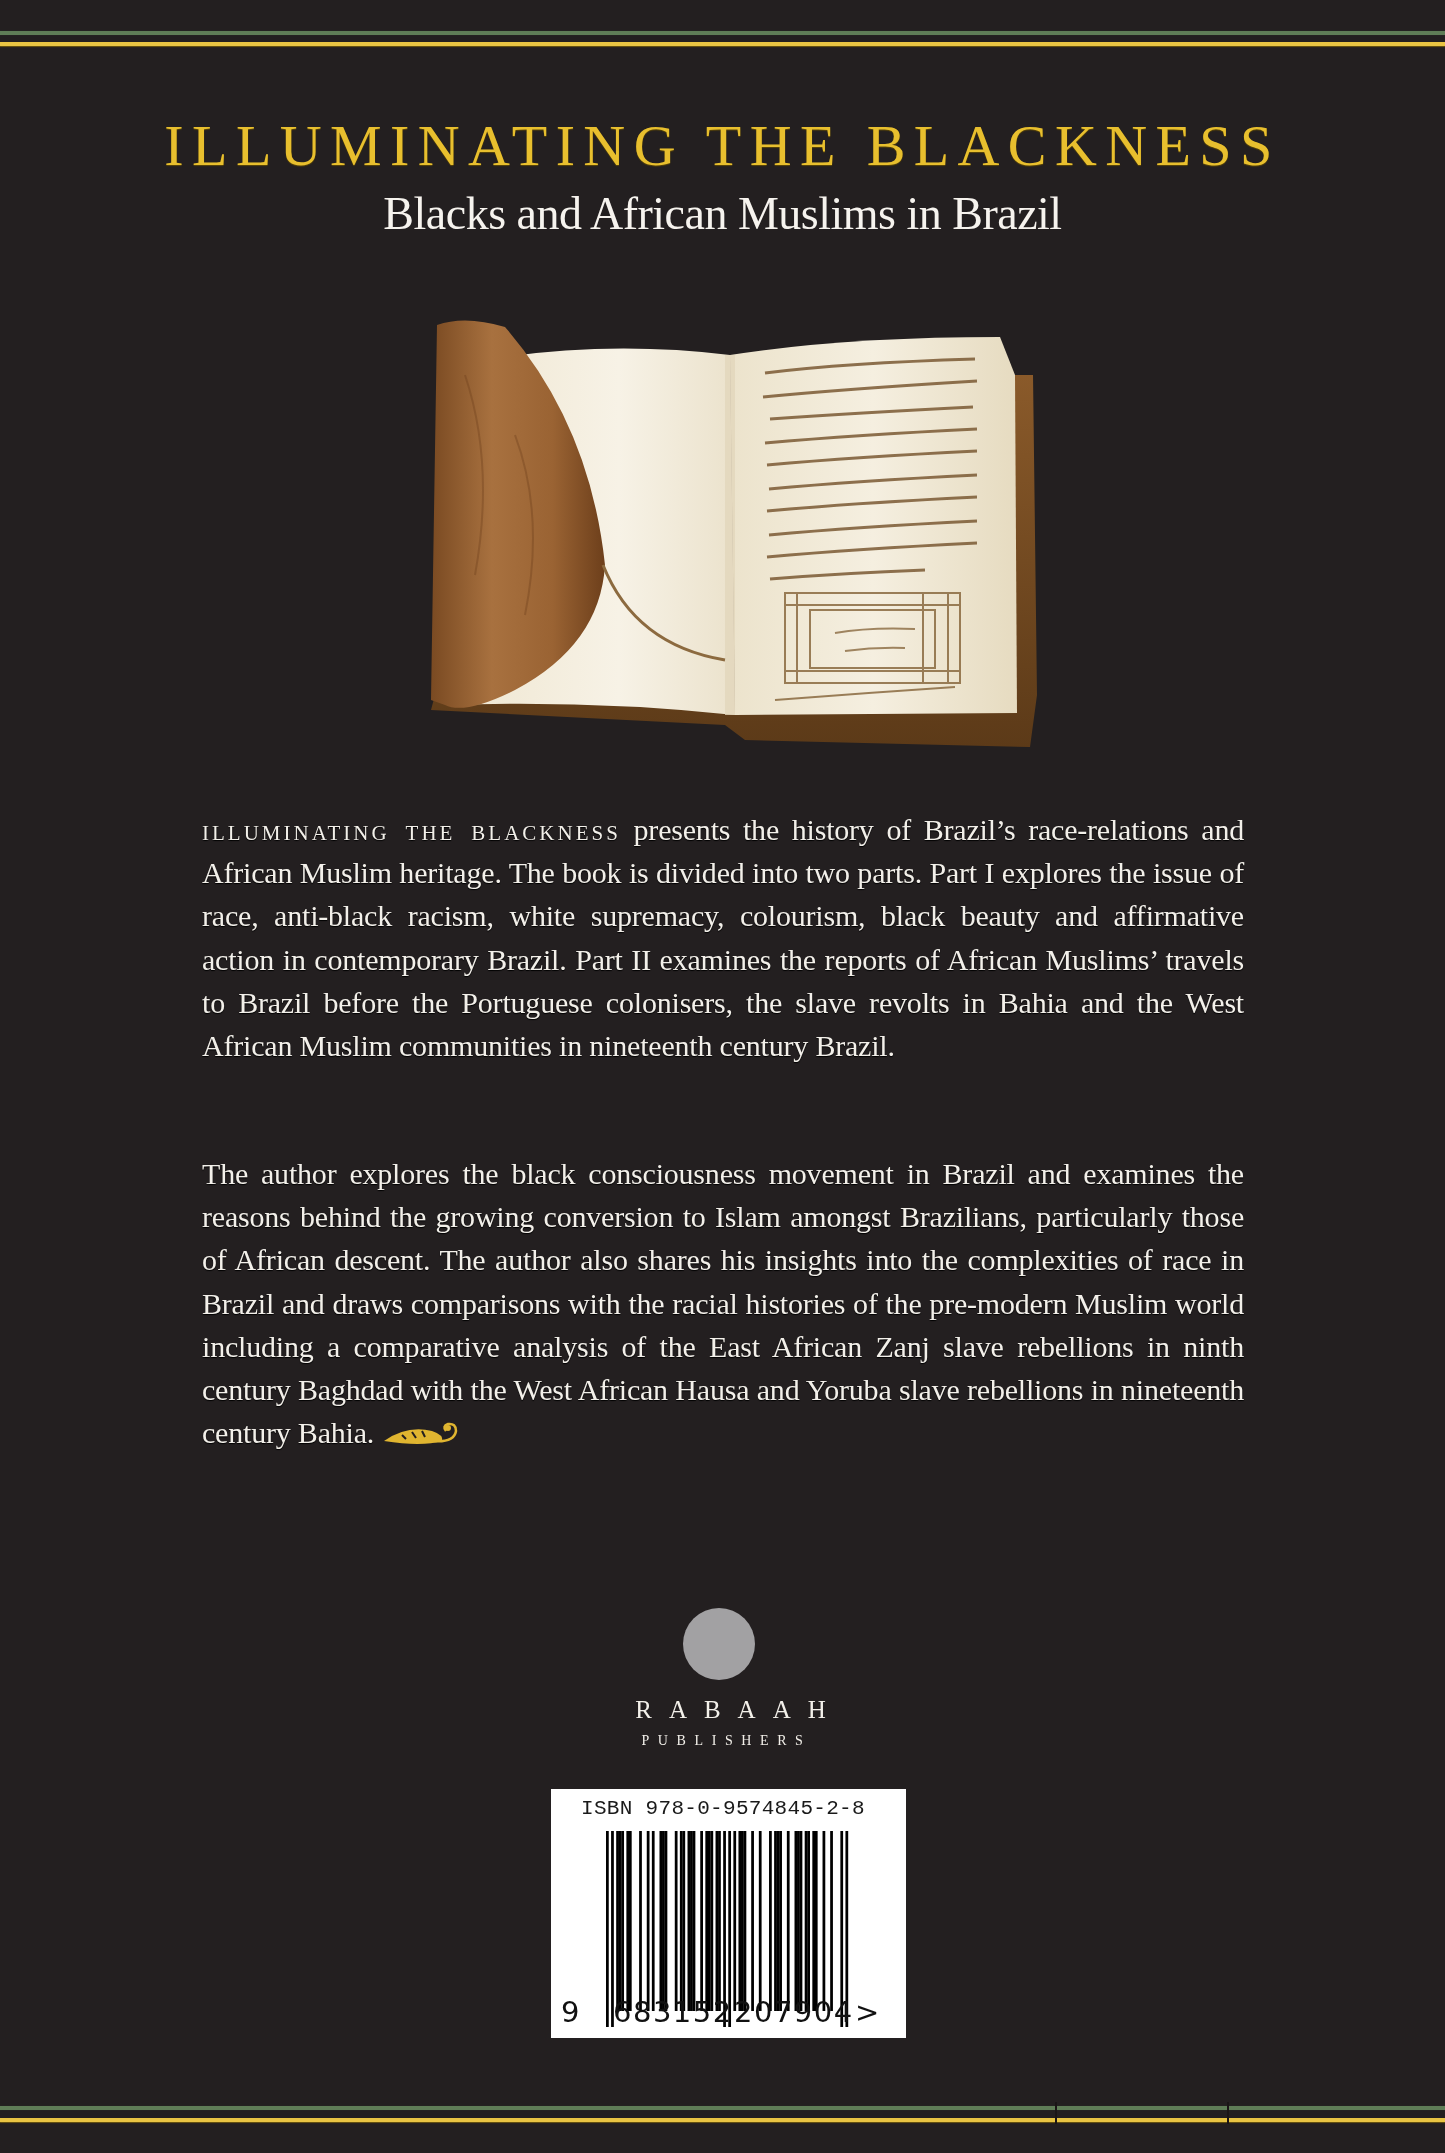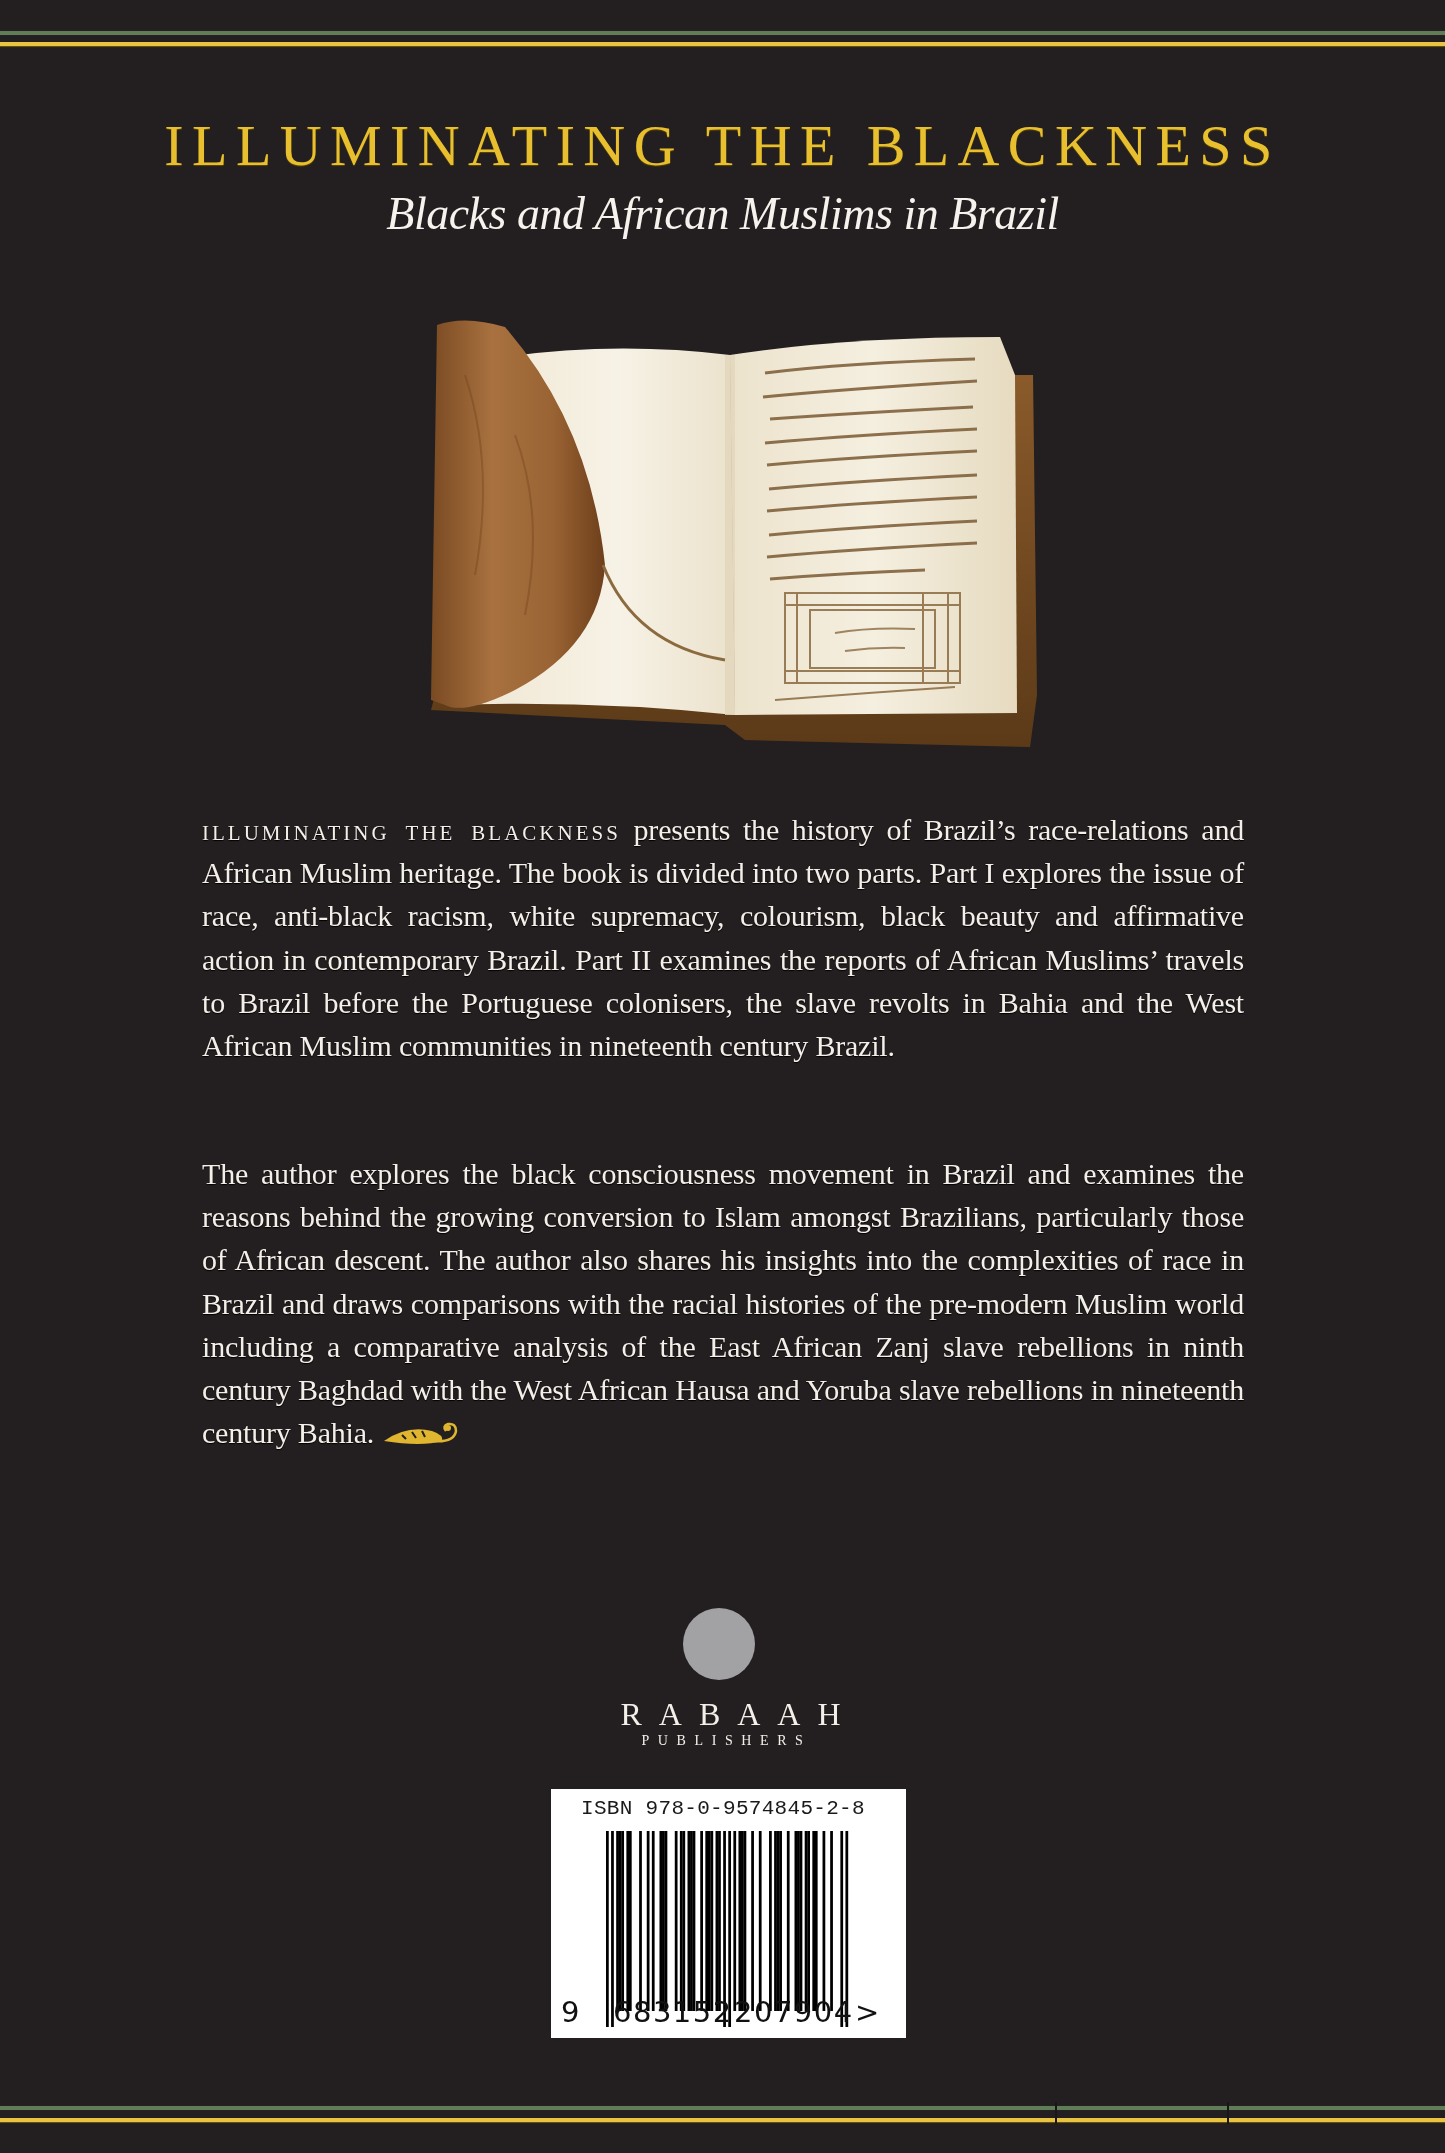--- a/index.html
+++ b/index.html
@@ -16,21 +16,21 @@
 
   .title {
     position: absolute; left: 0; top: 112px; width: 1445px;
     text-align: center; color: #e8bf2e;
     font-size: 58px; letter-spacing: 8.4px; line-height: 68px;
     text-shadow: 0 1px 1px #5a4608;
   }
   .subtitle {
     position: absolute; left: 0; top: 186px; width: 1445px;
     text-align: center; color: #f6f3ee;
-    font-style: italic; font-size: 46px; line-height: 56px;
+    font-size: 46px; line-height: 56px;
     letter-spacing: -0.5px;
   }
 
   .book { position: absolute; left: 425px; top: 315px; width: 620px; height: 450px; }
 
   .body-text {
     position: absolute; left: 202px; width: 1042px;
     color: #f3f0ea; font-size: 30px; line-height: 43.2px;
     text-align: justify; letter-spacing: -0.2px;
     text-shadow: 0 1px 1px #000;
@@ -40,21 +40,21 @@
   .p2 { top: 1152px; }
   .sc { font-variant: small-caps; letter-spacing: 3px; font-size: 30px; text-transform: lowercase; }
   .ornament { display: inline-block; width: 78px; height: 26px; vertical-align: -4px; margin-left: 8px; }
 
   .logo-circle {
     position: absolute; left: 683px; top: 1608px; width: 72px; height: 72px;
     border-radius: 50%; background: #a2a1a3;
   }
   .logo-name {
     position: absolute; left: 0; width: 1445px; text-align: center;
-    color: #f3f0ea; top: 1696px; font-size: 32px; letter-spacing: 17px;
+    color: #f3f0ea; top: 1696px; font-size: 25px; letter-spacing: 17px;
     padding-left: 33px; box-sizing: border-box;
   }
   .logo-sub {
     position: absolute; left: 0; width: 1445px; text-align: center;
     color: #f3f0ea; top: 1733px; font-size: 14px; letter-spacing: 8.6px;
     padding-left: 8px; box-sizing: border-box;
   }
 
   .barcode-box {
     position: absolute; left: 551px; top: 1789px; width: 344px; height: 249px;

